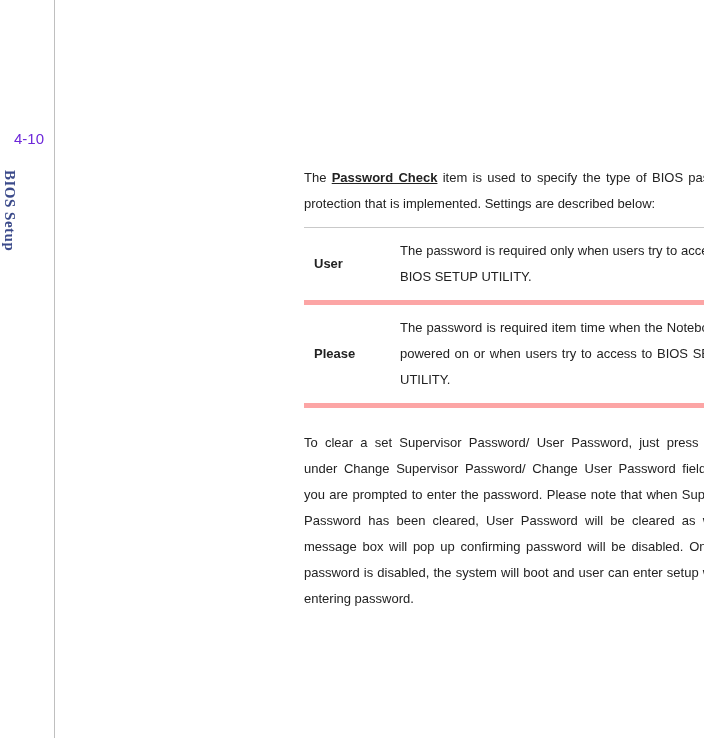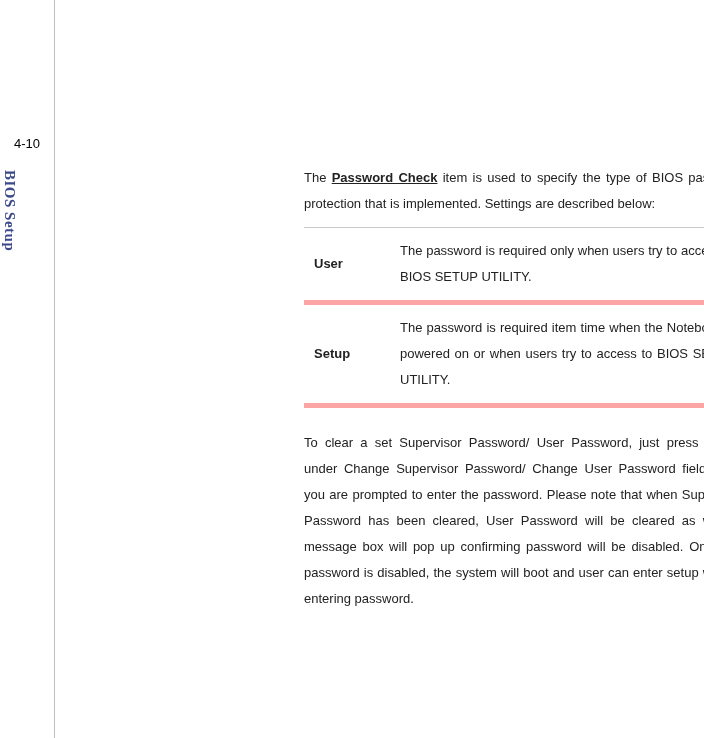--- a/index.html
+++ b/index.html
@@ -23,24 +23,24 @@
   .vline {
     position: absolute;
     top: 0;
     left: 54px;
     width: 1px;
     height: 100%;
     background: #bfbfbf;
   }
   .page-number {
     position: absolute;
-    top: 136px;
+    top: 130px;
     left: 14px;
-    font-size: 13px;
-    color: #000000;
+    font-size: 15px;
+    color: #6d28d9;
   }
   .spine-label {
     position: absolute;
     top: 170px;
     left: 18px;
     font-size: 15px;
     font-weight: bold;
     white-space: nowrap;
     transform-origin: top left;
     transform: rotate(90deg);
@@ -105,21 +105,21 @@
       <span>The </span><span class="pw-check">Password Check</span><span> item is used to specify the type of BIOS password protection that is implemented.   Settings are described below:</span>
     </div>
 
     <table class="settings">
       <tbody>
           <tr>
         <td class="label">User</td>
         <td>The password is required only when users try to access to BIOS SETUP UTILITY.</td>
       </tr>
       <tr>
-        <td class="label">Setup</td>
+        <td class="label">Please</td>
         <td>The password is required item time when the Notebook is powered on or when users try to access to BIOS SETUP UTILITY.</td>
       </tr>
     </tbody>
       </table>
 
     <div class="para2">
       <span>To clear a set Supervisor Password/ User Password, just press </span><span class="bold">[Enter]</span><span> under </span><span class="bold">Change Supervisor Password/ Change User Password</span><span> field when you are prompted to enter the password.  Please note that when Supervisor Password has been cleared, User Password will be cleared as well. A message box will pop up confirming password will be disabled. Once the password is disabled, the system will boot and user can enter setup without entering password.</span>
     </div>
 
   </div>

